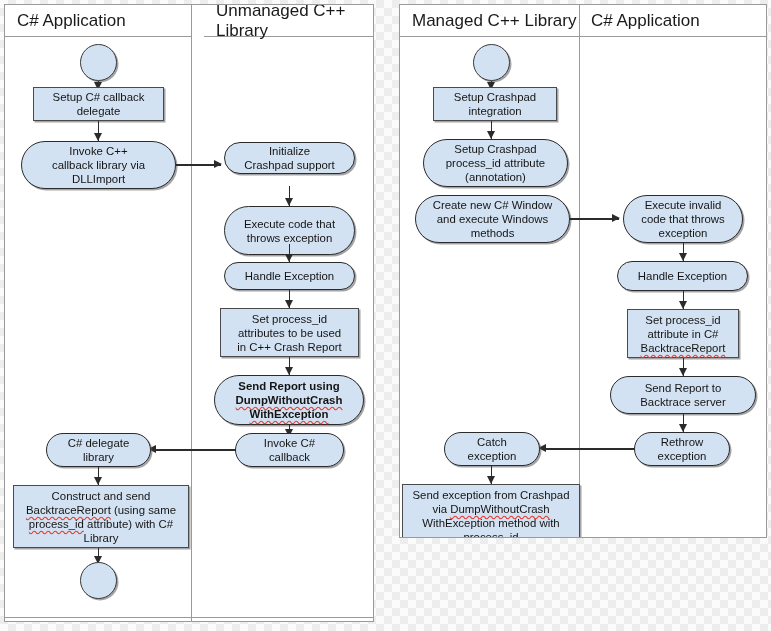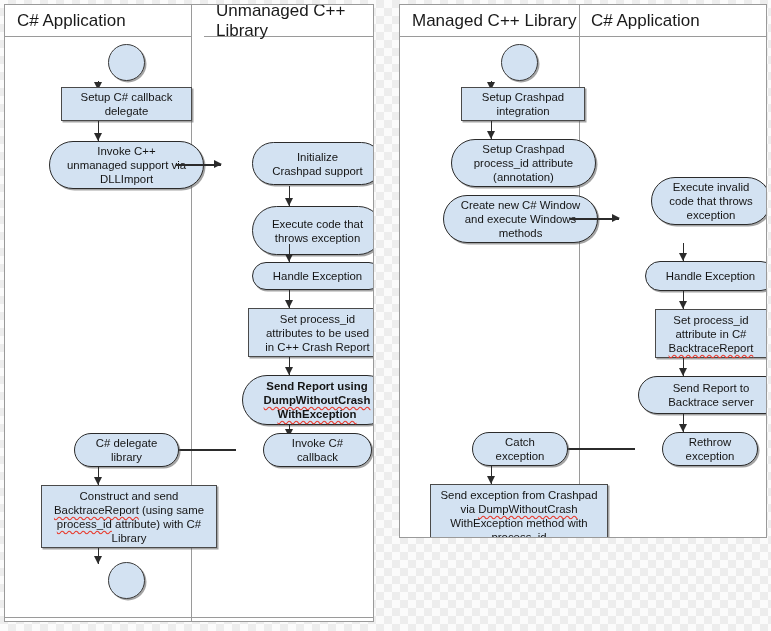--- a/index.html
+++ b/index.html
@@ -66,21 +66,20 @@
     display: flex;
     align-items: center;
     justify-content: center;
     text-align: center;
     font-size: 11.4px;
     line-height: 14px;
     color: #141414;
     padding: 2px 4px;
     white-space: pre-line;
     box-shadow: 1.5px 1.5px 0 rgba(90,90,90,0.55);
-    margin-left: 28px;
   }
   .node.rounded  { border-radius: 999px; }
   .node.rect     { border-radius: 0; border-color: #4a4a4a; }
   .node.circle {
     border-radius: 50%;
     border-color: #3a3a3a;
     padding: 0;
   }
 
   
@@ -143,28 +142,28 @@
 
   <div class="node rect" style="left:28px; top:82px; width:131px; height:34px;">
     <span>Setup C# callback
 delegate</span>
   </div>
   <div class="edge-v" style="left:92.7px; top:116px; height:20px;"></div>
   <div class="arrow-down" style="left:89px; top:128px;"></div>
 
   <div class="node rounded" style="left:16px; top:136px; width:155px; height:48px;">
     <span>Invoke C++
-unmanaged support via
+callback library via
 DLLImport</span>
   </div>
 
   <div class="edge-h" style="left:171px; top:159px; width:45px;"></div>
   <div class="arrow-right" style="left:209px; top:155px;"></div>
 
-  <div class="node rounded" style="left:219px; top:137px; width:131px; height:43px;">
+  <div class="node rounded" style="left:219px; top:137px; width:131px; height:32px;">
     <span>Initialize
 Crashpad support</span>
   </div>
   <div class="edge-v" style="left:283.7px; top:181px; height:20px;"></div>
   <div class="arrow-down" style="left:280px; top:193px;"></div>
 
   <div class="node rounded" style="left:219px; top:201px; width:131px; height:49px;">
     <span>Execute code that
 throws exception</span>
   </div>
@@ -250,21 +249,21 @@
 
   <div class="node rounded" style="left:15px; top:190px; width:155px; height:48px;">
     <span>Create new C# Window
 and execute Windows
 methods</span>
   </div>
 
   <div class="edge-h" style="left:170px; top:213px; width:49px;"></div>
   <div class="arrow-right" style="left:212px; top:209px;"></div>
 
-  <div class="node rounded" style="left:223px; top:172px; width:120px; height:48px;">
+  <div class="node rounded" style="left:223px; top:190px; width:120px; height:48px;">
     <span>Execute invalid
 code that throws
 exception</span>
   </div>
   <div class="edge-v" style="left:282.7px; top:238px; height:18px;"></div>
   <div class="arrow-down" style="left:279px; top:248px;"></div>
 
   <div class="node rounded" style="left:217px; top:256px; width:131px; height:30px;">
     <span>Handle Exception</span>
   </div>

